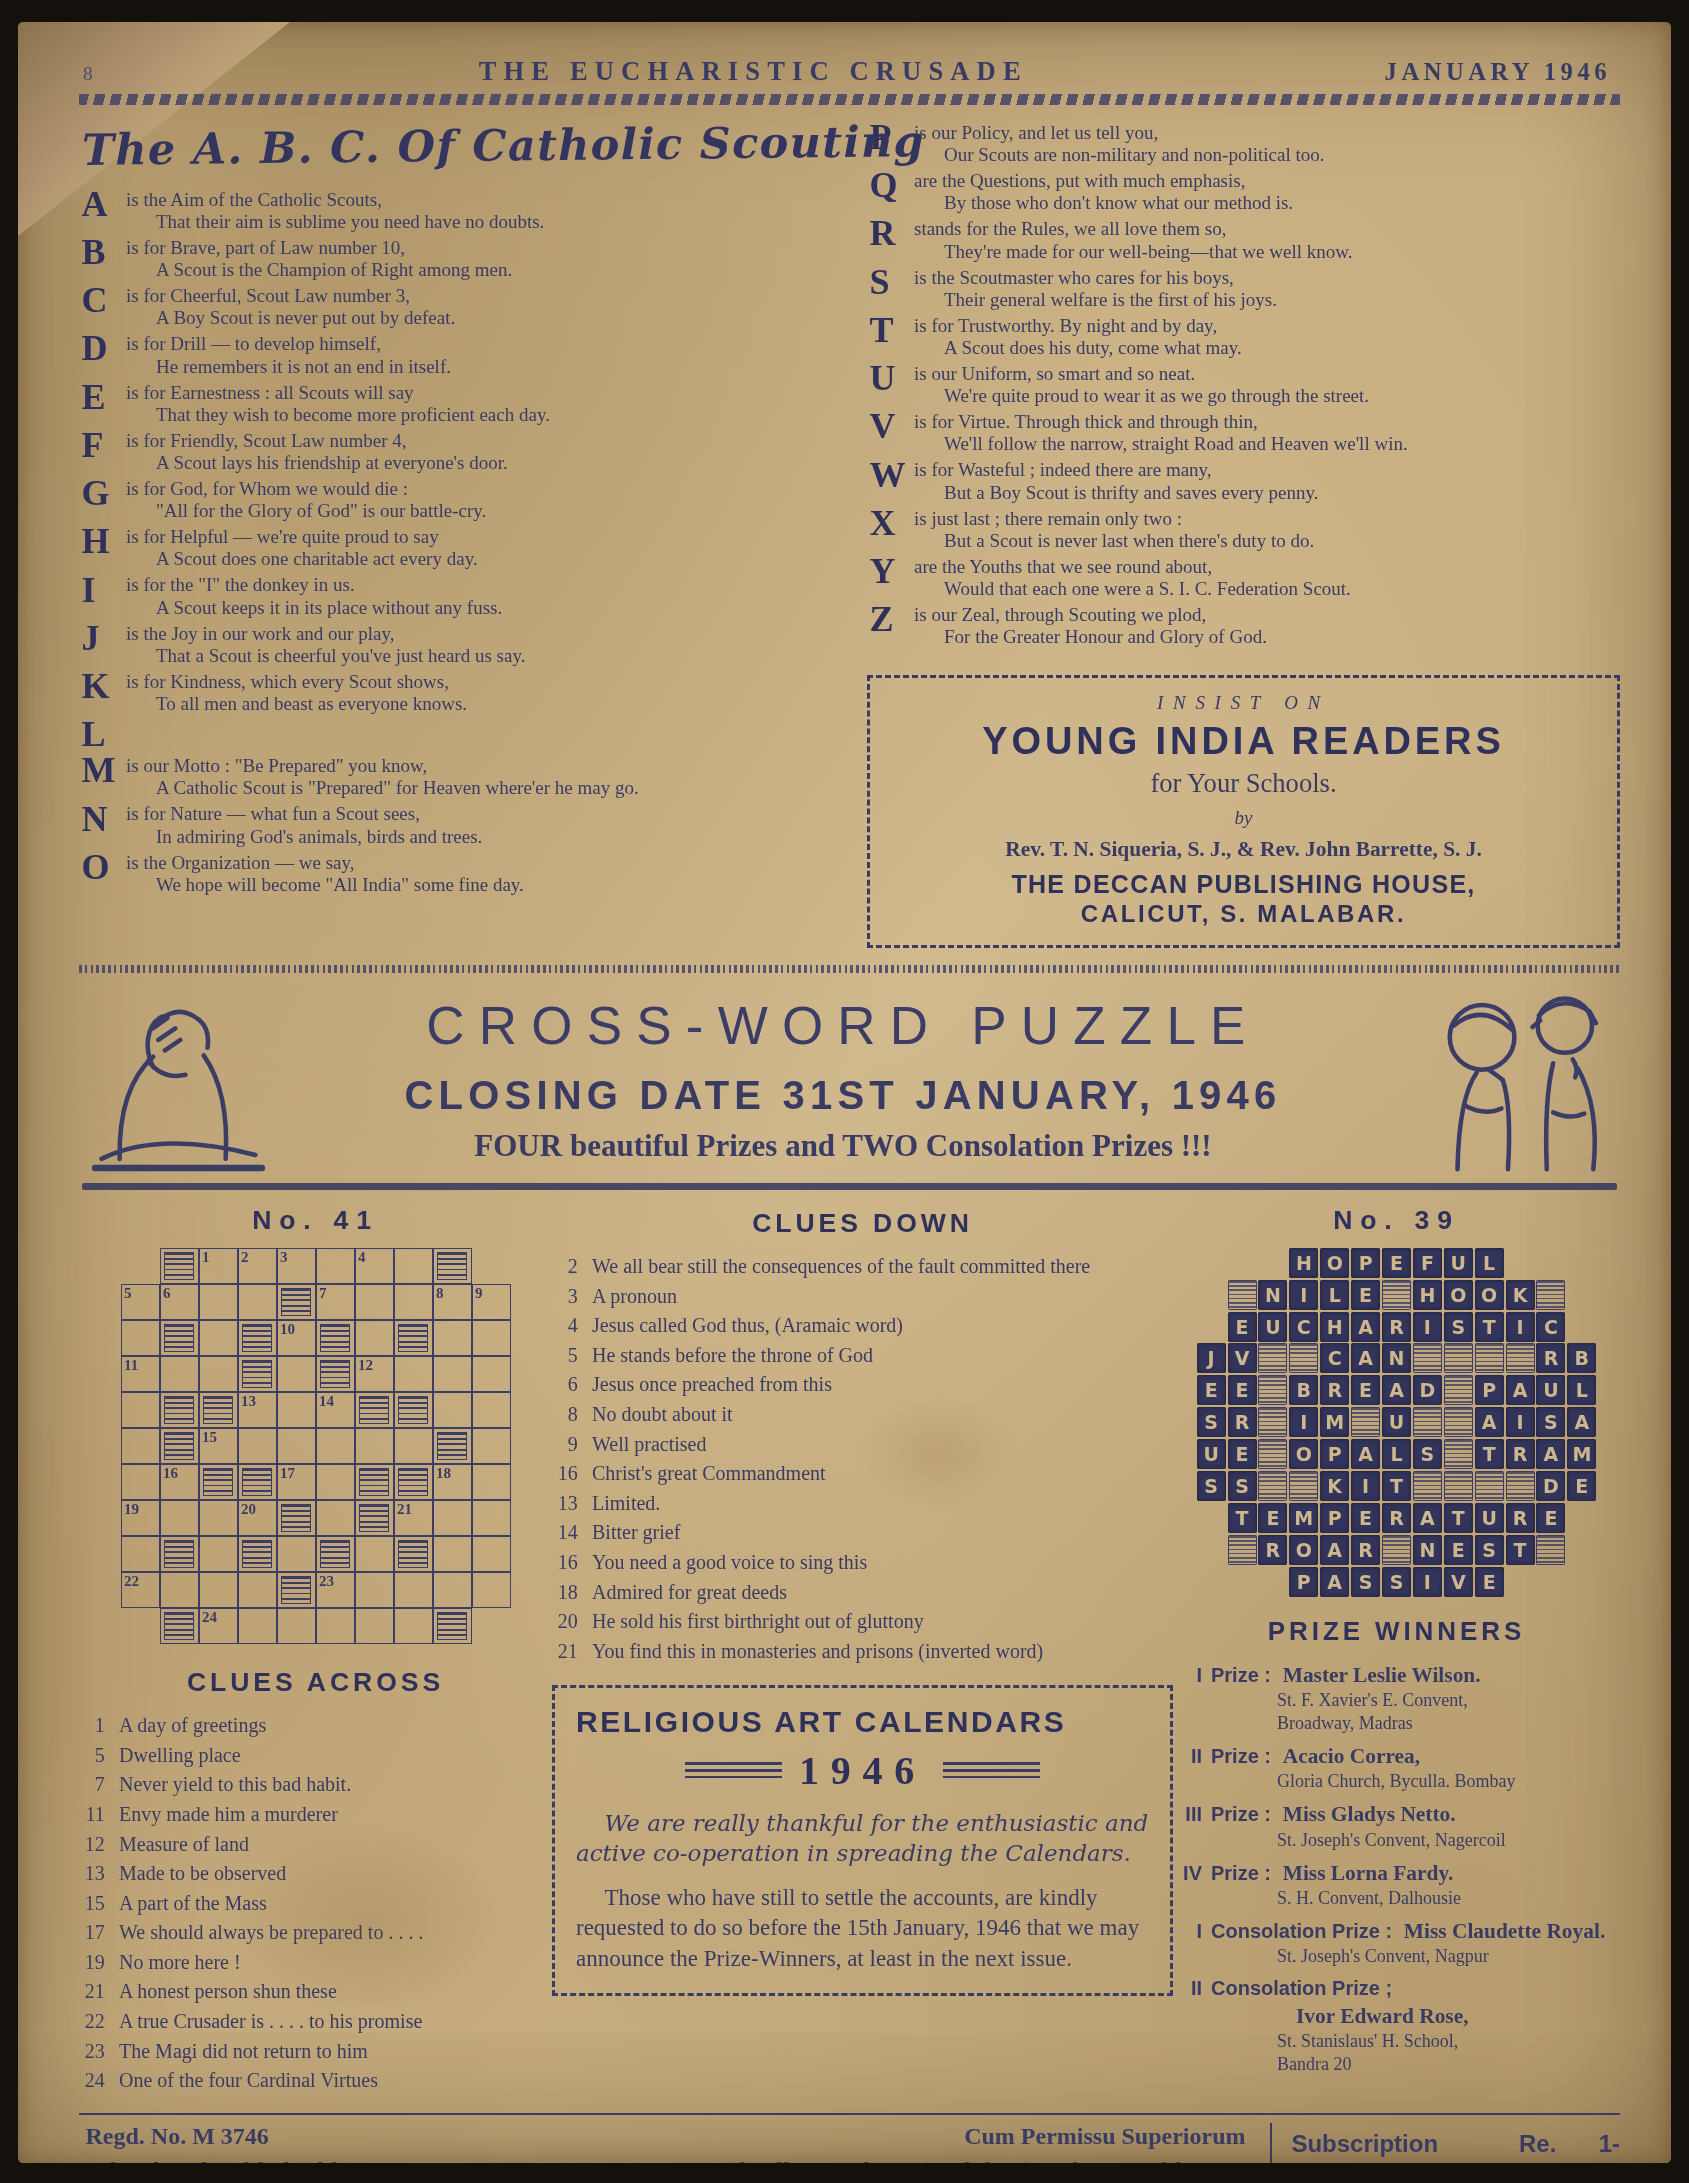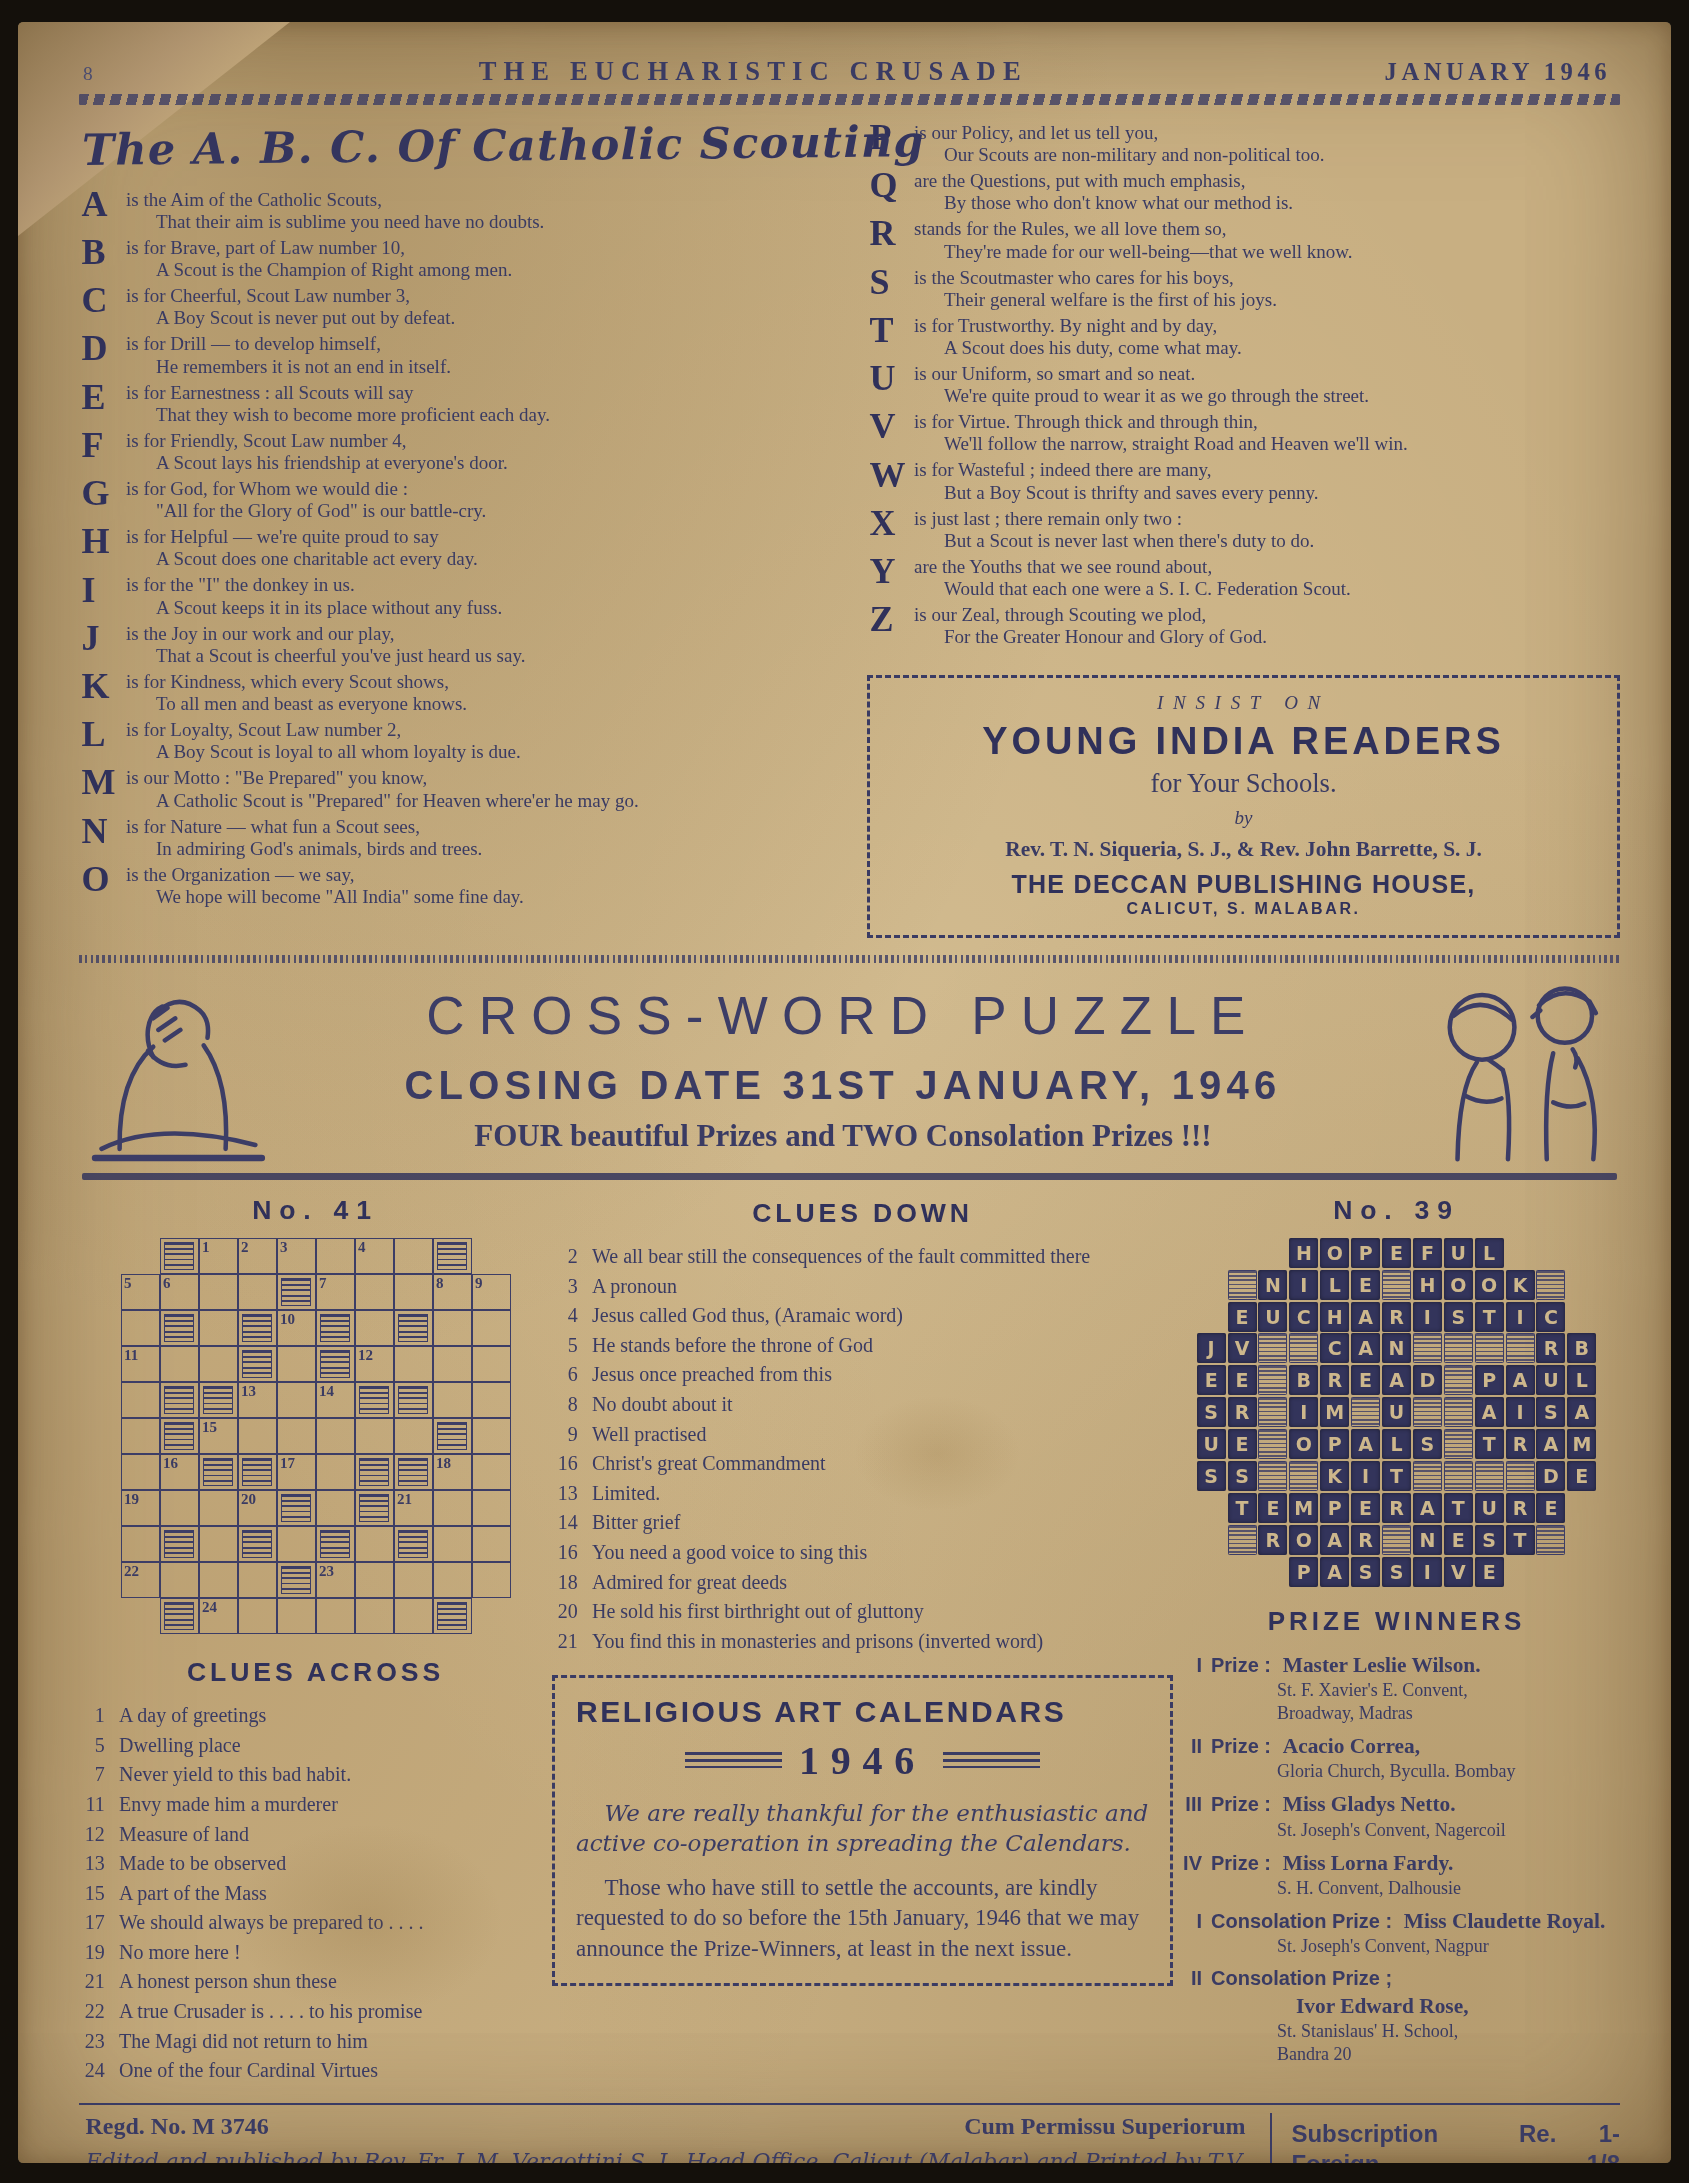--- a/index.html
+++ b/index.html
@@ -60,21 +60,21 @@
   .abc-text { font-size: 19px; line-height: 1.17; padding-top: 1.9px; }
   .abc-line2 { padding-left: 30px; }
 
   .ad-box { border: 3.2px dashed #3a3b63; padding: 14.2px 18px 17px; text-align: center; margin-top: 26px; }
   .ad-tagline { font-style: italic; letter-spacing: 9.7px; font-size: 19px; }
   .ad-title { font-family: "Liberation Sans", sans-serif; font-weight: 700; font-size: 38px; letter-spacing: 3.9px; margin-top: 6.5px; color: #30315a; }
   .ad-subtitle { font-size: 26.6px; margin-top: 5.2px; }
   .ad-by { font-style: italic; font-size: 19px; margin-top: 7.8px; }
   .ad-authors { font-weight: 700; font-size: 21.4px; margin-top: 7.8px; }
   .ad-publisher { font-family: "Liberation Sans", sans-serif; font-weight: 700; font-size: 25px; letter-spacing: 1.3px; margin-top: 7.8px; color: #30315a; }
-  .ad-location { font-family: "Liberation Sans", sans-serif; font-weight: 700; font-size: 16px; letter-spacing: 2.6px; margin-top: 1.3px; color: #30315a; }
+  .ad-location { font-family: "Liberation Sans", sans-serif; font-weight: 700; font-size: 24px; letter-spacing: 2.6px; margin-top: 1.3px; color: #30315a; }
 
   
   .mid-rule {
     height: 8.4px; margin: 17px 0 5.2px; opacity: .8;
     background: repeating-linear-gradient(90deg, #3a3b63 0 2.6px, rgba(0,0,0,0) 2.6px 5.8px);
   }
   .banner { display: flex; align-items: center; justify-content: space-between; padding: 3.9px 6.5px 0; }
   .banner-center { flex: 1; text-align: center; padding: 0 9px; }
   .banner-title { font-family: "Liberation Sans", sans-serif; font-size: 53px; letter-spacing: 14.2px; color: #3c3d66; }
   .banner-closing { font-family: "Liberation Sans", sans-serif; font-weight: 700; font-size: 40px; letter-spacing: 5.2px; margin-top: 17px; }
@@ -235,24 +235,20 @@
           </div>
           <div class="abc-entry">
             <span class="abc-letter">K</span>
             <div class="abc-text">
               <div>is for Kindness, which every Scout shows,</div>
               <div class="abc-line2">To all men and beast as everyone knows.</div>
             </div>
           </div>
           <div class="abc-entry">
             <span class="abc-letter">L</span>
-            <div class="abc-text">
-              <div>is for Loyalty, Scout Law number 2,</div>
-              <div class="abc-line2">A Boy Scout is loyal to all whom loyalty is due.</div>
-            </div>
           </div>
           <div class="abc-entry">
             <span class="abc-letter">M</span>
             <div class="abc-text">
               <div>is our Motto : "Be Prepared" you know,</div>
               <div class="abc-line2">A Catholic Scout is "Prepared" for Heaven where'er he may go.</div>
             </div>
           </div>
           <div class="abc-entry">
             <span class="abc-letter">N</span>

